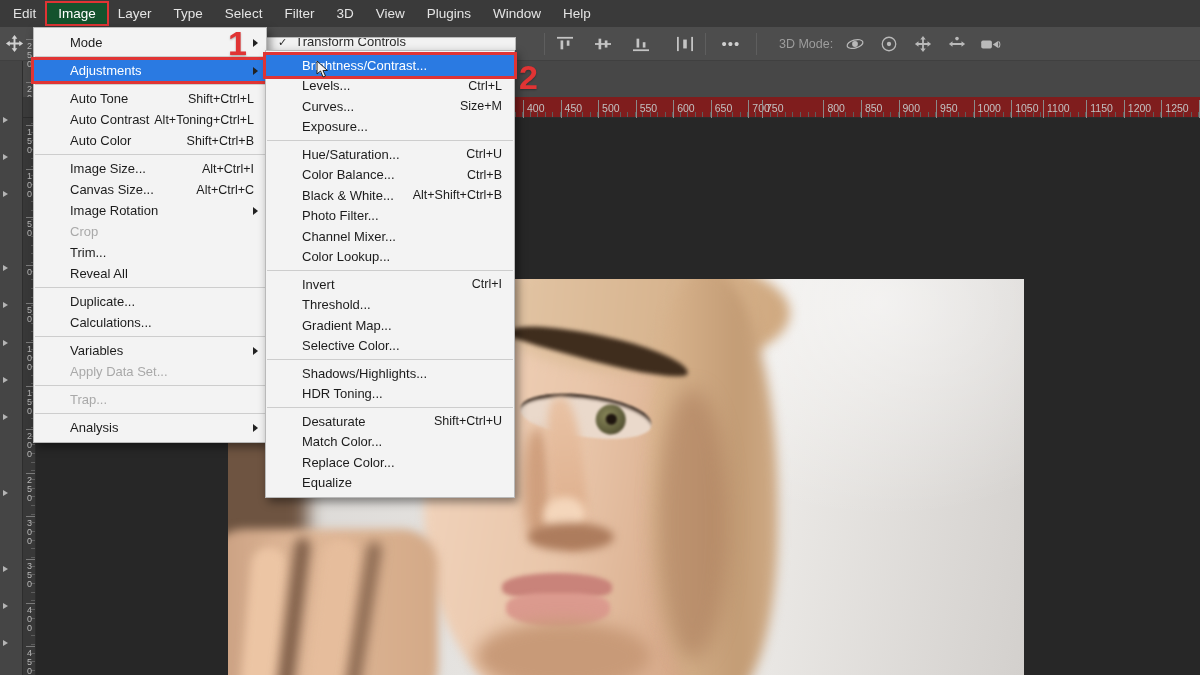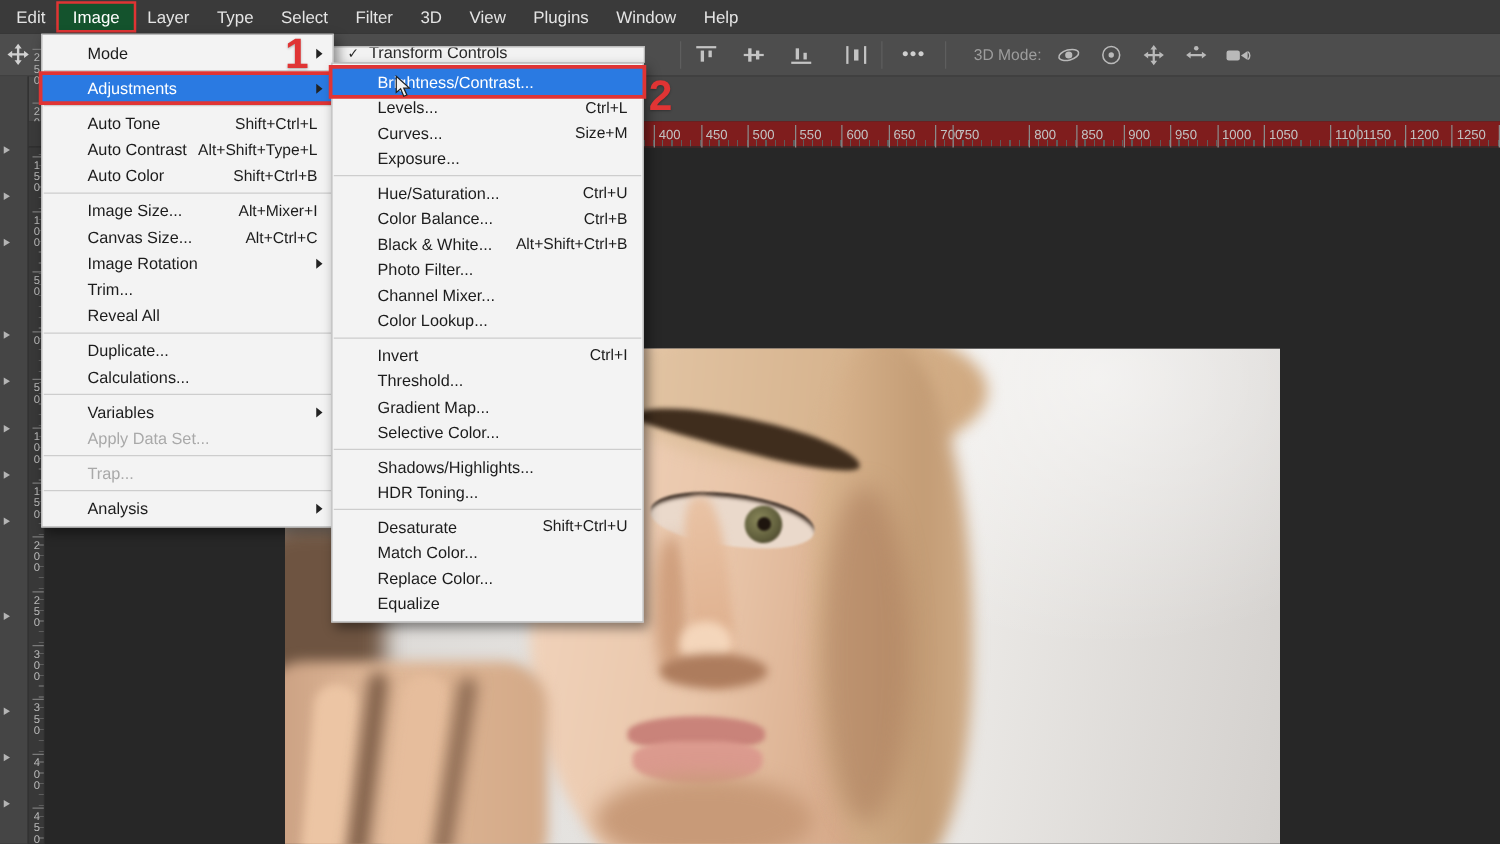--- a/index.html
+++ b/index.html
@@ -323,21 +323,21 @@
     <div class="hlab" style="left: 637.2px;">600</div>
     <div class="hlab" style="left: 674.75px;">650</div>
     <div class="hlab" style="left: 712.3px;">700</div>
     <div class="hlab" style="left: 726px;">750</div>
     <div class="hlab" style="left: 787.4px;">800</div>
     <div class="hlab" style="left: 824.95px;">850</div>
     <div class="hlab" style="left: 862.5px;">900</div>
     <div class="hlab" style="left: 900.05px;">950</div>
     <div class="hlab" style="left: 937.6px;">1000</div>
     <div class="hlab" style="left: 975.15px;">1050</div>
-    <div class="hlab" style="left: 1028px;">1100</div>
+    <div class="hlab" style="left: 1007px;">1100</div>
     <div class="hlab" style="left: 1050.25px;">1150</div>
     <div class="hlab" style="left: 1087.8px;">1200</div>
     <div class="hlab" style="left: 1125.35px;">1250</div>
     <div class="hlab" style="left: 1162.9px;">1300</div>
   </div>
 <div id="ruler-corner"></div>
 
 <div id="menubar">
     <div class="mb-item">Edit</div>
     <div class="mb-item active">Image</div>
@@ -366,38 +366,41 @@
       <span class="lab">Adjustments</span>
       <span class="arr"></span>
     </div>
     <div class="msep"></div>
     <div class="mi">
       <span class="lab">Auto Tone</span>
       <span class="sc">Shift+Ctrl+L</span>
     </div>
     <div class="mi">
       <span class="lab">Auto Contrast</span>
-      <span class="sc">Alt+Shift+Type+L</span>
+      <span class="sc">Alt+Toning+Ctrl+L</span>
     </div>
     <div class="mi">
       <span class="lab">Auto Color</span>
       <span class="sc">Shift+Ctrl+B</span>
     </div>
     <div class="msep"></div>
     <div class="mi">
       <span class="lab">Image Size...</span>
-      <span class="sc">Alt+Mixer+I</span>
+      <span class="sc">Alt+Ctrl+I</span>
     </div>
     <div class="mi">
       <span class="lab">Canvas Size...</span>
       <span class="sc">Alt+Ctrl+C</span>
     </div>
     <div class="mi">
       <span class="lab">Image Rotation</span>
       <span class="arr"></span>
+    </div>
+    <div class="mi dis">
+      <span class="lab">Crop</span>
     </div>
     <div class="mi">
       <span class="lab">Trim...</span>
     </div>
     <div class="mi">
       <span class="lab">Reveal All</span>
     </div>
     <div class="msep"></div>
     <div class="mi">
       <span class="lab">Duplicate...</span>

